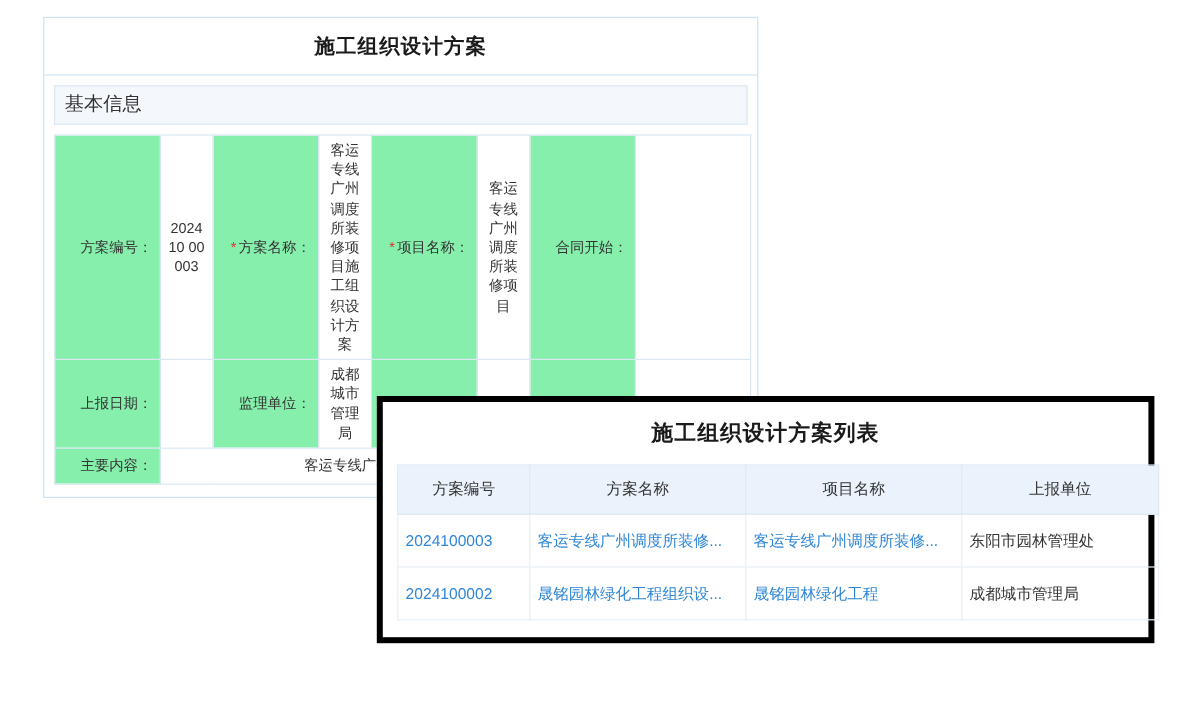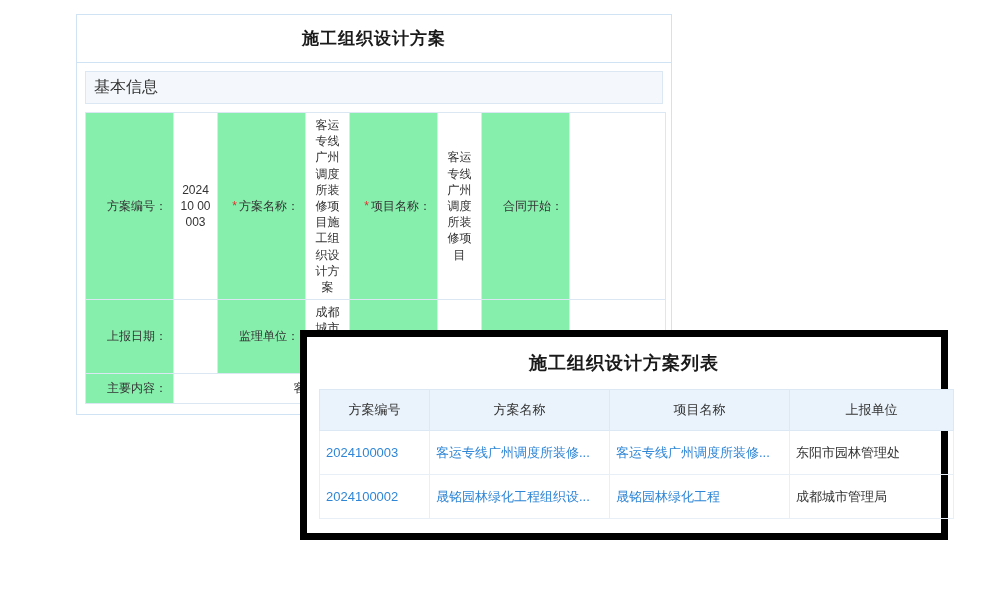--- a/index.html
+++ b/index.html
@@ -19,21 +19,20 @@
 
   
   .form-card {
     position: absolute;
     left: 36px;
     top: 14px;
     width: 596px;
     border: 1px solid #cfe3f5;
     background: #ffffff;
     box-sizing: border-box;
-    margin-left: 40px;
   }
   .form-title {
     text-align: center;
     font-size: 17px;
     font-weight: bold;
     color: #1a1a1a;
     padding: 12px 0 12px 0;
     border-bottom: 1px solid #cfe3f5;
     letter-spacing: 1px;
   }
@@ -74,24 +73,24 @@
     color: #e03131;
     margin-right: 2px;
   }
   .row-tall td { height: 108px; }
   .row-mid td { height: 56px; }
   .row-low td { height: 30px; }
 
   
   .list-card {
     position: absolute;
-    left: 300px;
+    left: 314px;
     top: 330px;
     width: 648px;
-    border: 7px solid #000000;
+    border: 5px solid #000000;
     background: #ffffff;
     box-sizing: border-box;
     box-shadow: 0 0 0 0 rgba(0,0,0,0);
   }
   .list-title {
     text-align: center;
     font-size: 18px;
     font-weight: bold;
     color: #1a1a1a;
     padding: 14px 0 14px 0;

